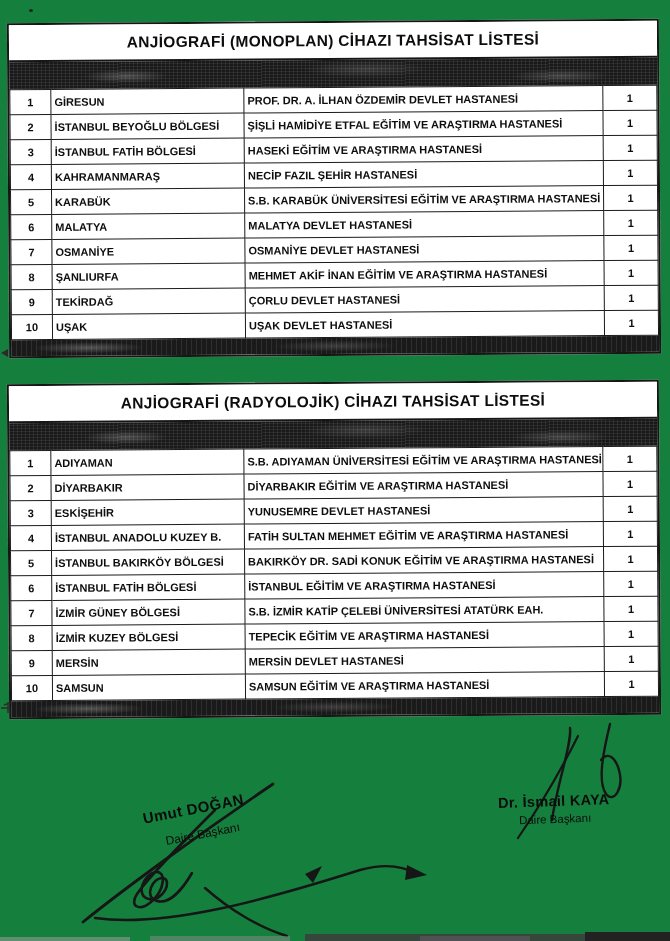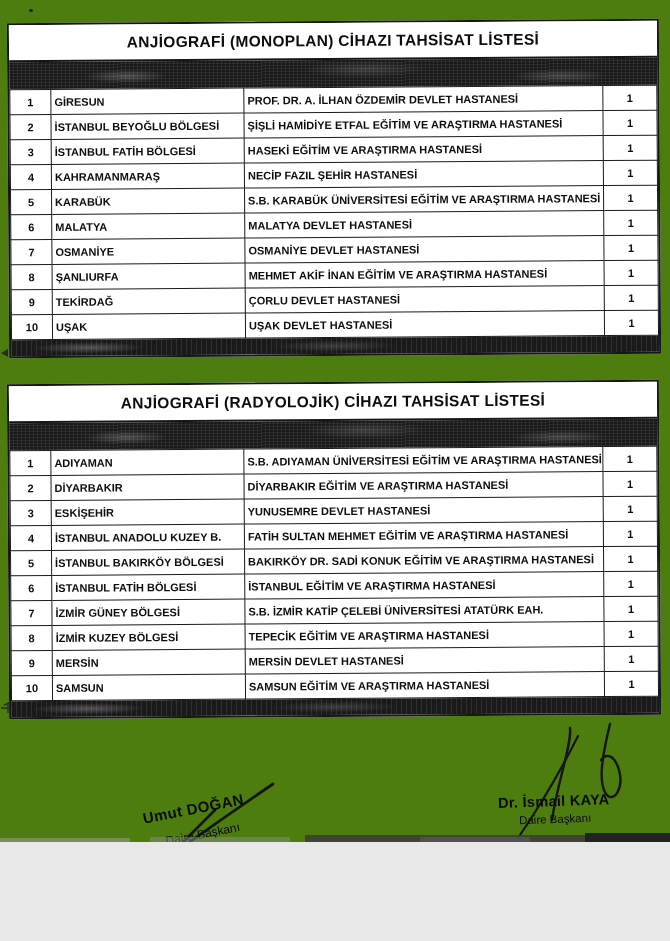--- a/index.html
+++ b/index.html
@@ -1,19 +1,19 @@
 <!DOCTYPE html>
 <html lang="tr"><head>
 <meta charset="utf-8">
 <style>
   html,body{margin:0;padding:0;}
   body{background:#e8e8e8;font-family:"Liberation Sans",sans-serif;}
   .page{
-    position:relative;width:670px;height:842px;margin:0 auto;
-    background:#4d7c0f;overflow:hidden;color:#111;
+    position:relative;width:670px;height:941px;margin:0 auto;
+    background:#15803d;overflow:hidden;color:#111;
   }
   
   .doc-table{
     position:absolute;left:8px;width:652px;
     border:2px solid #161616;background:#fff;
     transform:rotate(-0.4deg);
     box-sizing:border-box;
   }
   .doc-table.t1{top:21px;}
   .doc-table.t2{top:382px;}

